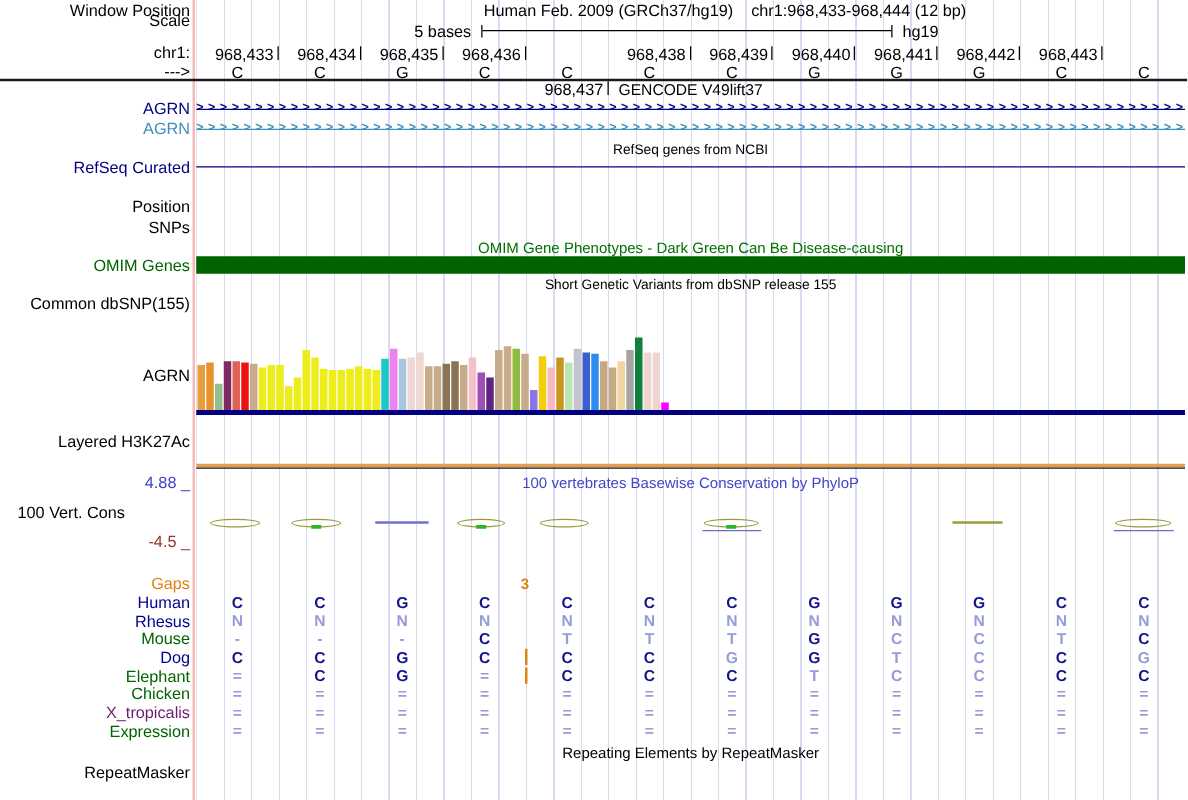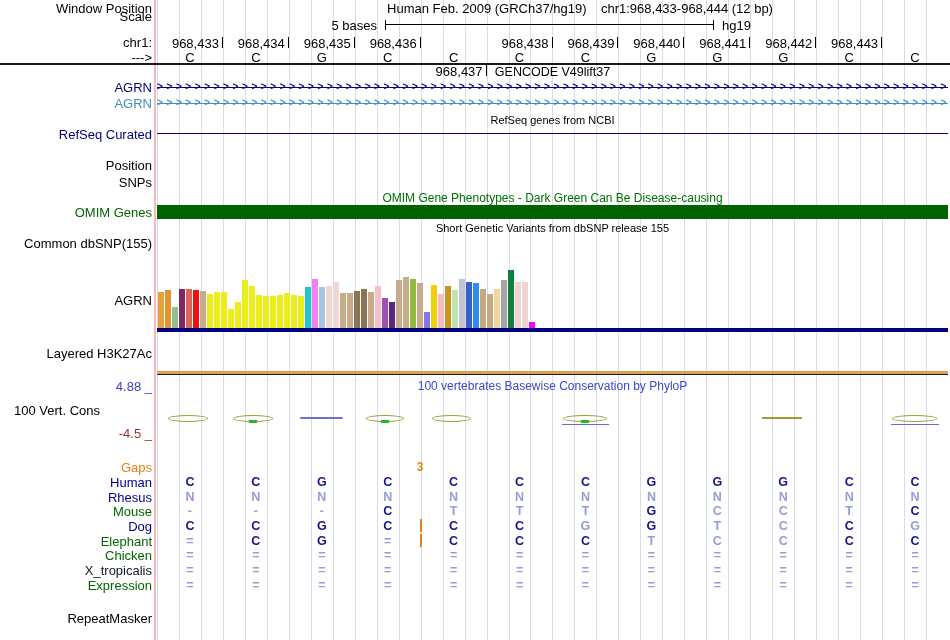--- a/index.html
+++ b/index.html
@@ -174,20 +174,21 @@
   <div id="h3k-line" style="background: rgb(224, 160, 80);"></div>
   <div id="h3k-black"></div>
 
   <div class="ctitle" style="top:386px;color:#4343c6">100 vertebrates Basewise Conservation by PhyloP</div>
   <div class="label" style="top:386px;color:#4343c6">4.88 _</div>
   <div id="vertcons-label">100 Vert. Cons</div>
   <div class="label" style="top:433px;color:#993333">-4.5 _</div>
 
   <div class="label" style="top:467px;color:#e08214">Gaps</div>
 
+  <div class="ctitle" style="top:602px">Repeating Elements by RepeatMasker</div>
   <div class="label" style="top:618px">RepeatMasker</div>
 <div class="label" style="top: 87px; color: rgb(0, 0, 128);">AGRN</div>
     <div class="generow" style="top: 81px;">
       <div class="gline" style="background: rgb(0, 0, 128);"></div>
       <div class="chev" style="color: rgb(0, 0, 128);">&gt;&gt;&gt;&gt;&gt;&gt;&gt;&gt;&gt;&gt;&gt;&gt;&gt;&gt;&gt;&gt;&gt;&gt;&gt;&gt;&gt;&gt;&gt;&gt;&gt;&gt;&gt;&gt;&gt;&gt;&gt;&gt;&gt;&gt;&gt;&gt;&gt;&gt;&gt;&gt;&gt;&gt;&gt;&gt;&gt;&gt;&gt;&gt;&gt;&gt;&gt;&gt;&gt;&gt;&gt;&gt;&gt;&gt;&gt;&gt;&gt;&gt;&gt;&gt;&gt;&gt;&gt;&gt;&gt;&gt;&gt;&gt;&gt;&gt;&gt;&gt;&gt;&gt;&gt;&gt;&gt;&gt;&gt;&gt;&gt;&gt;&gt;&gt;&gt;&gt;</div>
     </div>
     <div class="label" style="top: 103px; color: rgb(61, 144, 188);">AGRN</div>
     <div class="generow" style="top: 97px;">
       <div class="gline" style="background: rgb(61, 144, 188);"></div>
       <div class="chev" style="color: rgb(61, 144, 188);">&gt;&gt;&gt;&gt;&gt;&gt;&gt;&gt;&gt;&gt;&gt;&gt;&gt;&gt;&gt;&gt;&gt;&gt;&gt;&gt;&gt;&gt;&gt;&gt;&gt;&gt;&gt;&gt;&gt;&gt;&gt;&gt;&gt;&gt;&gt;&gt;&gt;&gt;&gt;&gt;&gt;&gt;&gt;&gt;&gt;&gt;&gt;&gt;&gt;&gt;&gt;&gt;&gt;&gt;&gt;&gt;&gt;&gt;&gt;&gt;&gt;&gt;&gt;&gt;&gt;&gt;&gt;&gt;&gt;&gt;&gt;&gt;&gt;&gt;&gt;&gt;&gt;&gt;&gt;&gt;&gt;&gt;&gt;&gt;&gt;&gt;&gt;&gt;&gt;&gt;</div>
@@ -276,21 +277,21 @@
     <div class="mcell" style="left: 288.84px; top: 548.25px; color: rgb(149, 156, 214);">=</div>
     <div class="mcell" style="left: 354.76px; top: 548.25px; color: rgb(149, 156, 214);">=</div>
     <div class="mcell" style="left: 420.68px; top: 548.25px; color: rgb(149, 156, 214);">=</div>
     <div class="mcell" style="left: 486.6px; top: 548.25px; color: rgb(149, 156, 214);">=</div>
     <div class="mcell" style="left: 552.52px; top: 548.25px; color: rgb(149, 156, 214);">=</div>
     <div class="mcell" style="left: 618.44px; top: 548.25px; color: rgb(149, 156, 214);">=</div>
     <div class="mcell" style="left: 684.36px; top: 548.25px; color: rgb(149, 156, 214);">=</div>
     <div class="mcell" style="left: 750.28px; top: 548.25px; color: rgb(149, 156, 214);">=</div>
     <div class="mcell" style="left: 816.2px; top: 548.25px; color: rgb(149, 156, 214);">=</div>
     <div class="mcell" style="left: 882.12px; top: 548.25px; color: rgb(149, 156, 214);">=</div>
-    <div class="label" style="top: 569.9px; color: #0f172a;">X_tropicalis</div>
+    <div class="label" style="top: 569.9px; color: #701a75;">X_tropicalis</div>
     <div class="mcell" style="left: 157px; top: 562.9px; color: rgb(149, 156, 214);">=</div>
     <div class="mcell" style="left: 222.92px; top: 562.9px; color: rgb(149, 156, 214);">=</div>
     <div class="mcell" style="left: 288.84px; top: 562.9px; color: rgb(149, 156, 214);">=</div>
     <div class="mcell" style="left: 354.76px; top: 562.9px; color: rgb(149, 156, 214);">=</div>
     <div class="mcell" style="left: 420.68px; top: 562.9px; color: rgb(149, 156, 214);">=</div>
     <div class="mcell" style="left: 486.6px; top: 562.9px; color: rgb(149, 156, 214);">=</div>
     <div class="mcell" style="left: 552.52px; top: 562.9px; color: rgb(149, 156, 214);">=</div>
     <div class="mcell" style="left: 618.44px; top: 562.9px; color: rgb(149, 156, 214);">=</div>
     <div class="mcell" style="left: 684.36px; top: 562.9px; color: rgb(149, 156, 214);">=</div>
     <div class="mcell" style="left: 750.28px; top: 562.9px; color: rgb(149, 156, 214);">=</div>

